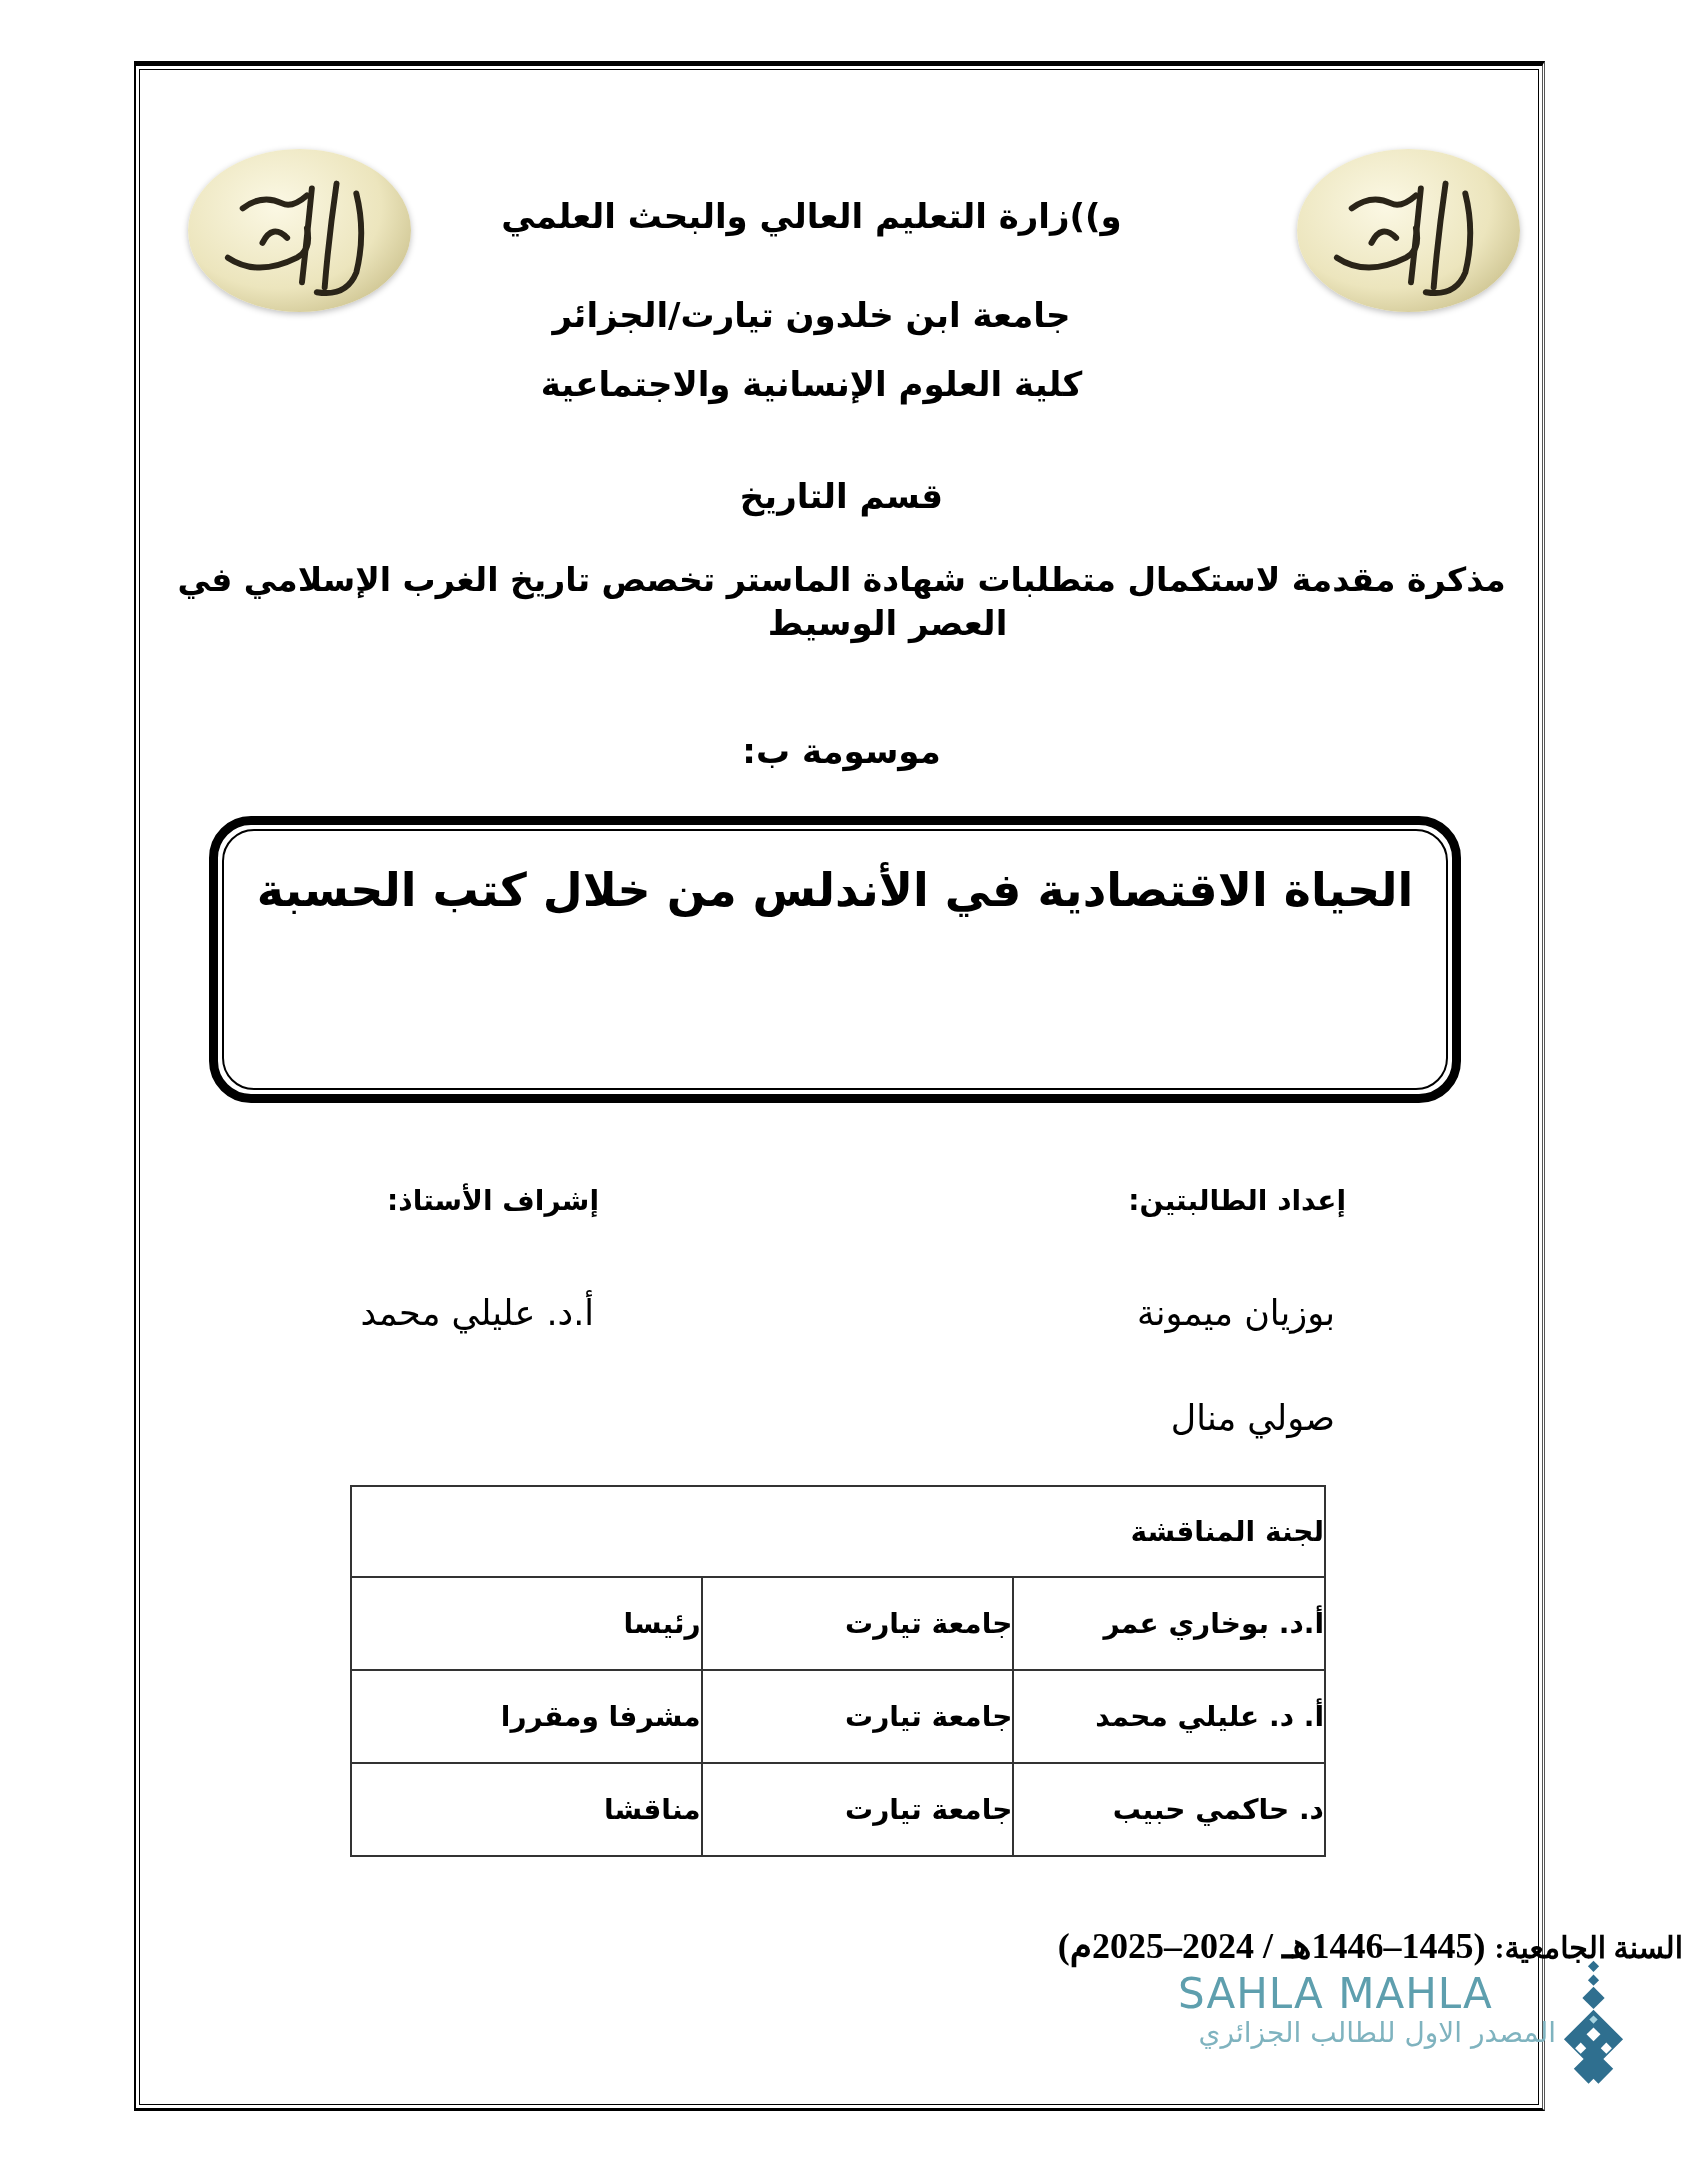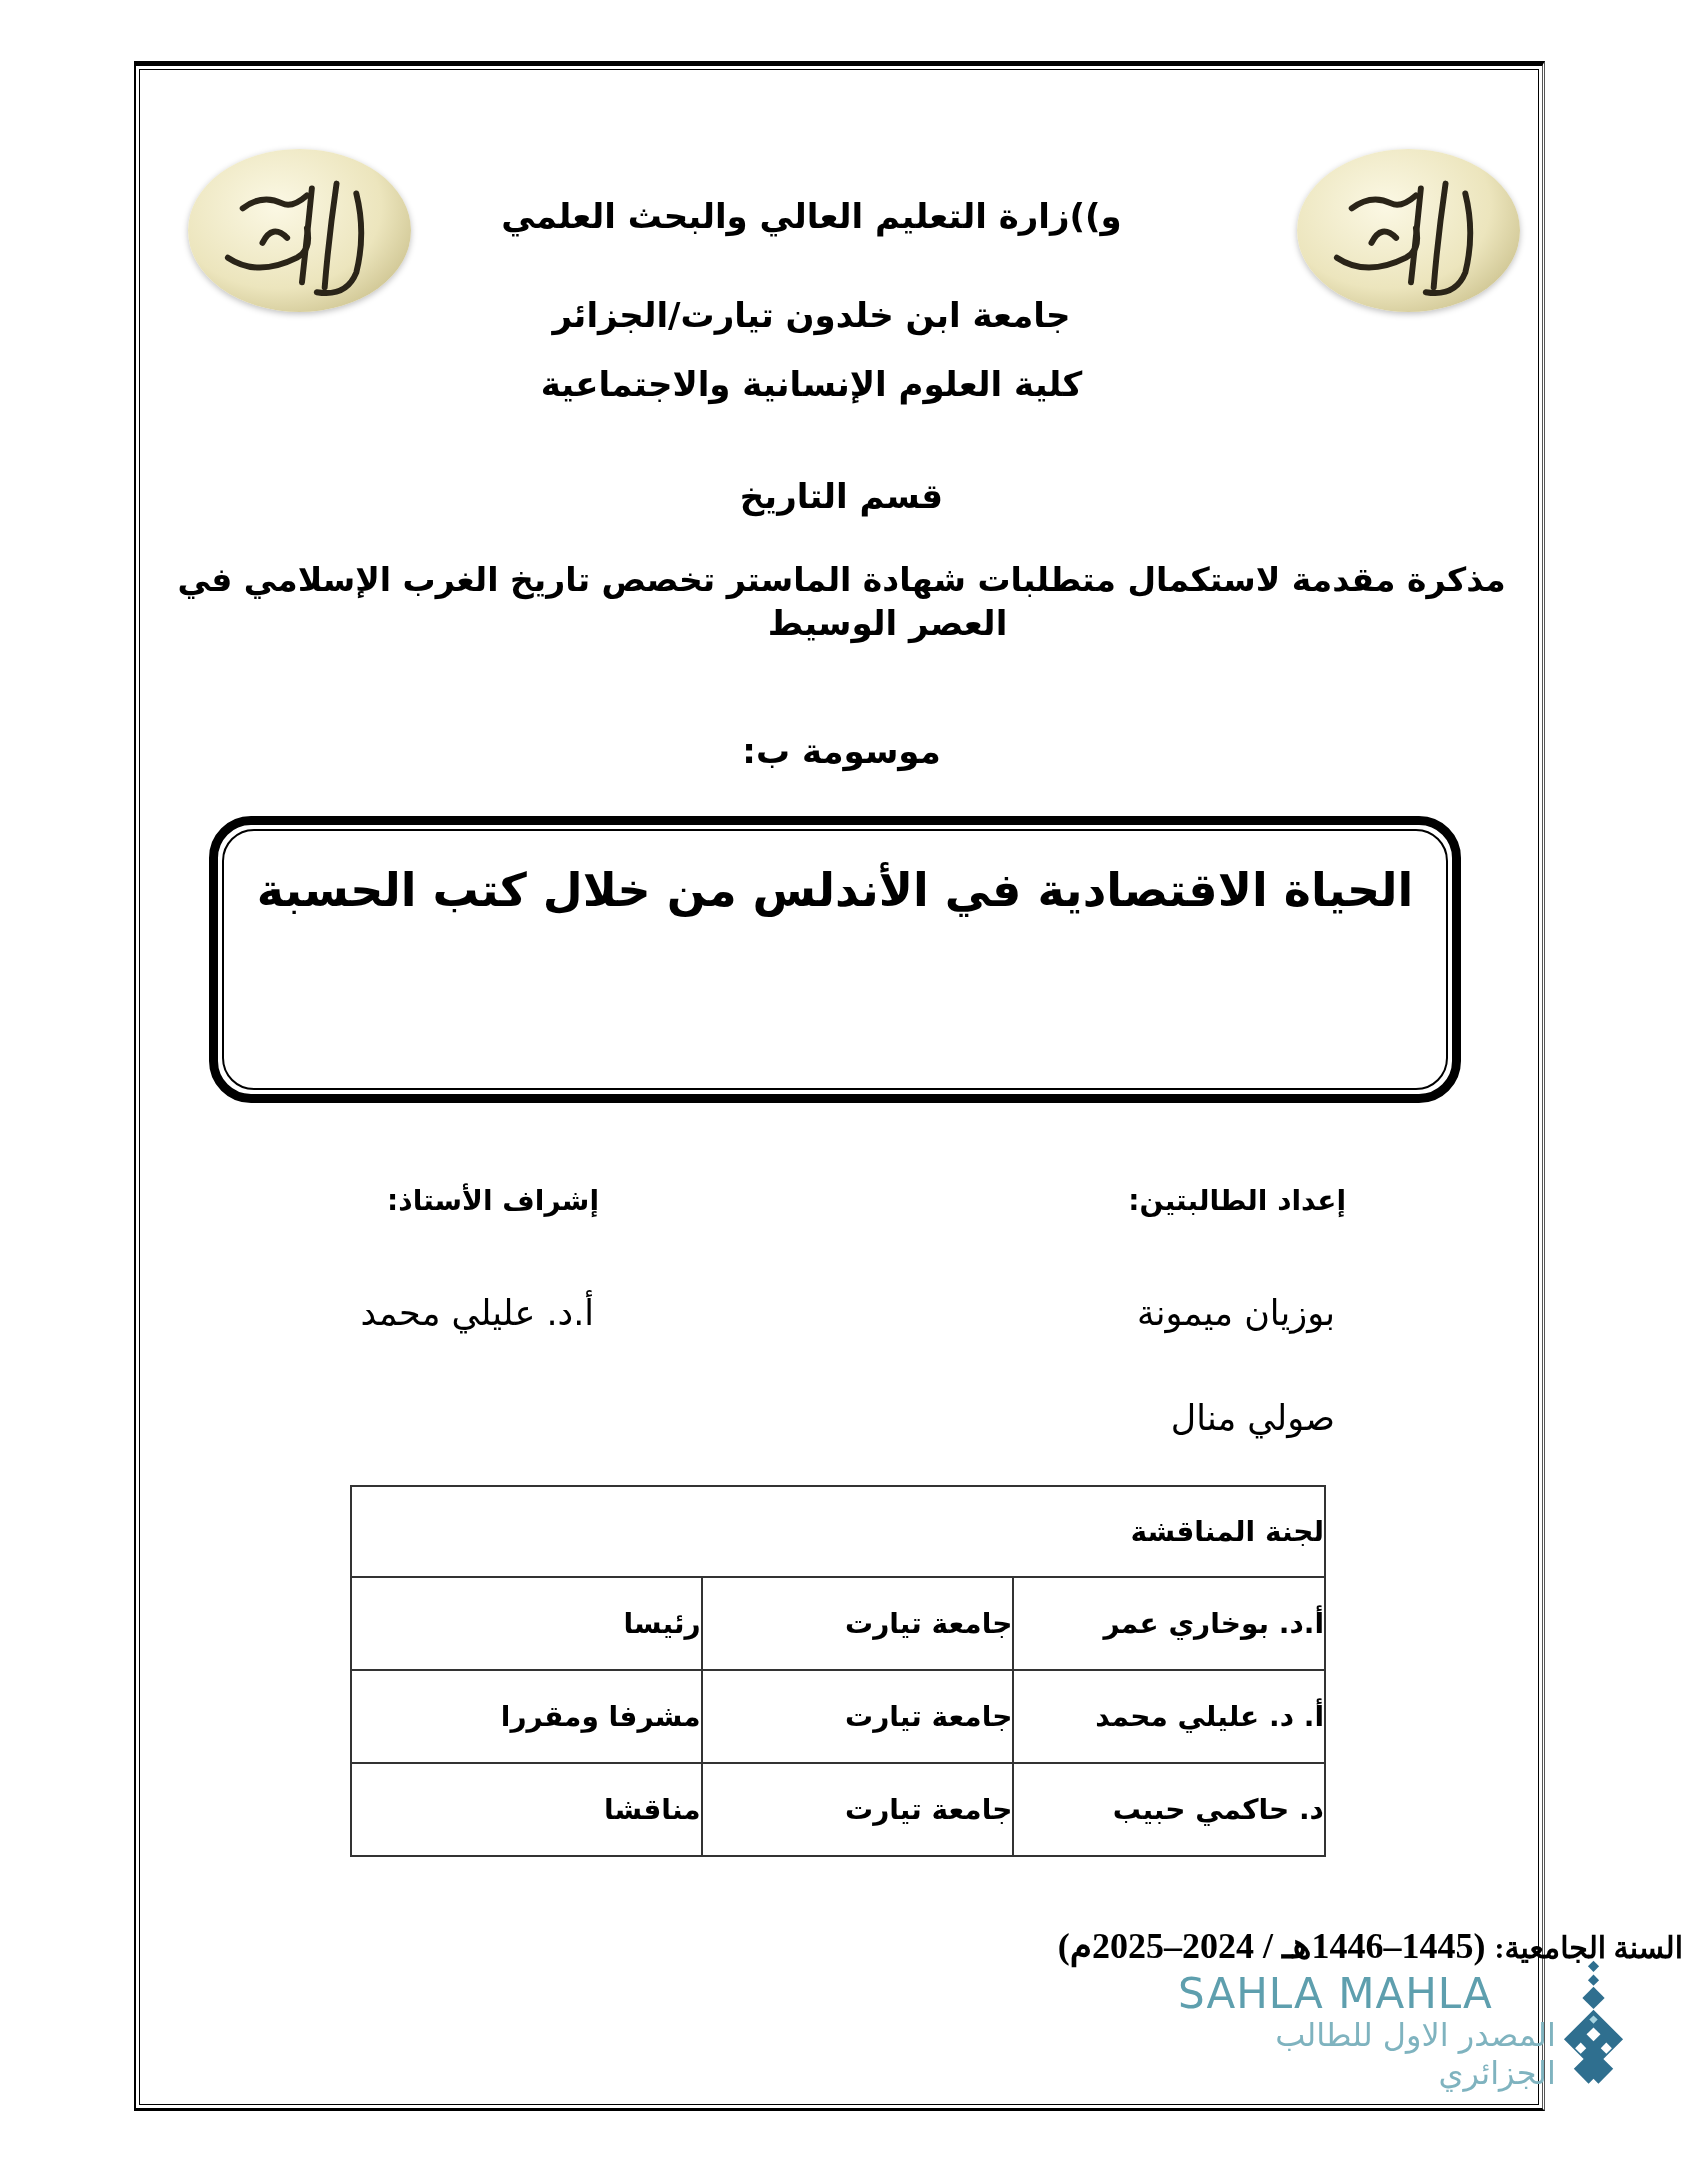--- a/index.html
+++ b/index.html
@@ -23,21 +23,21 @@
   .section { position:absolute; direction:rtl; font-weight:bold; font-size:28px; }
   .name { position:absolute; direction:rtl; font-size:35px; }
   table.committee { position:absolute; left:350px; top:1485px; width:976px; border-collapse:collapse; direction:rtl; }
   table.committee td { border:2px solid #333; height:91px; font-weight:bold; font-size:28px; padding:0; }
   table.committee td.head { height:89px; }
   .year { position:absolute; left:0; width:1683px; top:1925px; direction:rtl;
           font-family:"Liberation Serif", serif; font-weight:bold; font-size:36px; }
   .year .yr-label { font-size:30px; }
   .watermark { position:absolute; left:1178px; top:1965px; width:446px; height:139px; }
   .wm-text { position:absolute; left:0; top:4px; font-family:"DejaVu Sans", sans-serif; font-size:42px; color:#5e9fae; letter-spacing:1px; }
-  .wm-sub { position:absolute; left:2px; top:51px; font-size:32px; color:#7fb3bf; direction:rtl; width:376px; text-align:right; }
+  .wm-sub { position:absolute; left:2px; top:51px; font-size:28px; color:#7fb3bf; direction:rtl; width:376px; text-align:right; }
   .wm-logo { position:absolute; left:381px; top:-5px; width:69px; height:129px; }
 </style>
 </head>
 <body>
 
 <div class="page-border"></div>
 
 <div class="logo" style="left:188px; top:149px;">
   <svg viewBox="0 0 225 165">
     <g fill="none" stroke="#2a2418" stroke-width="6" stroke-linecap="round">

